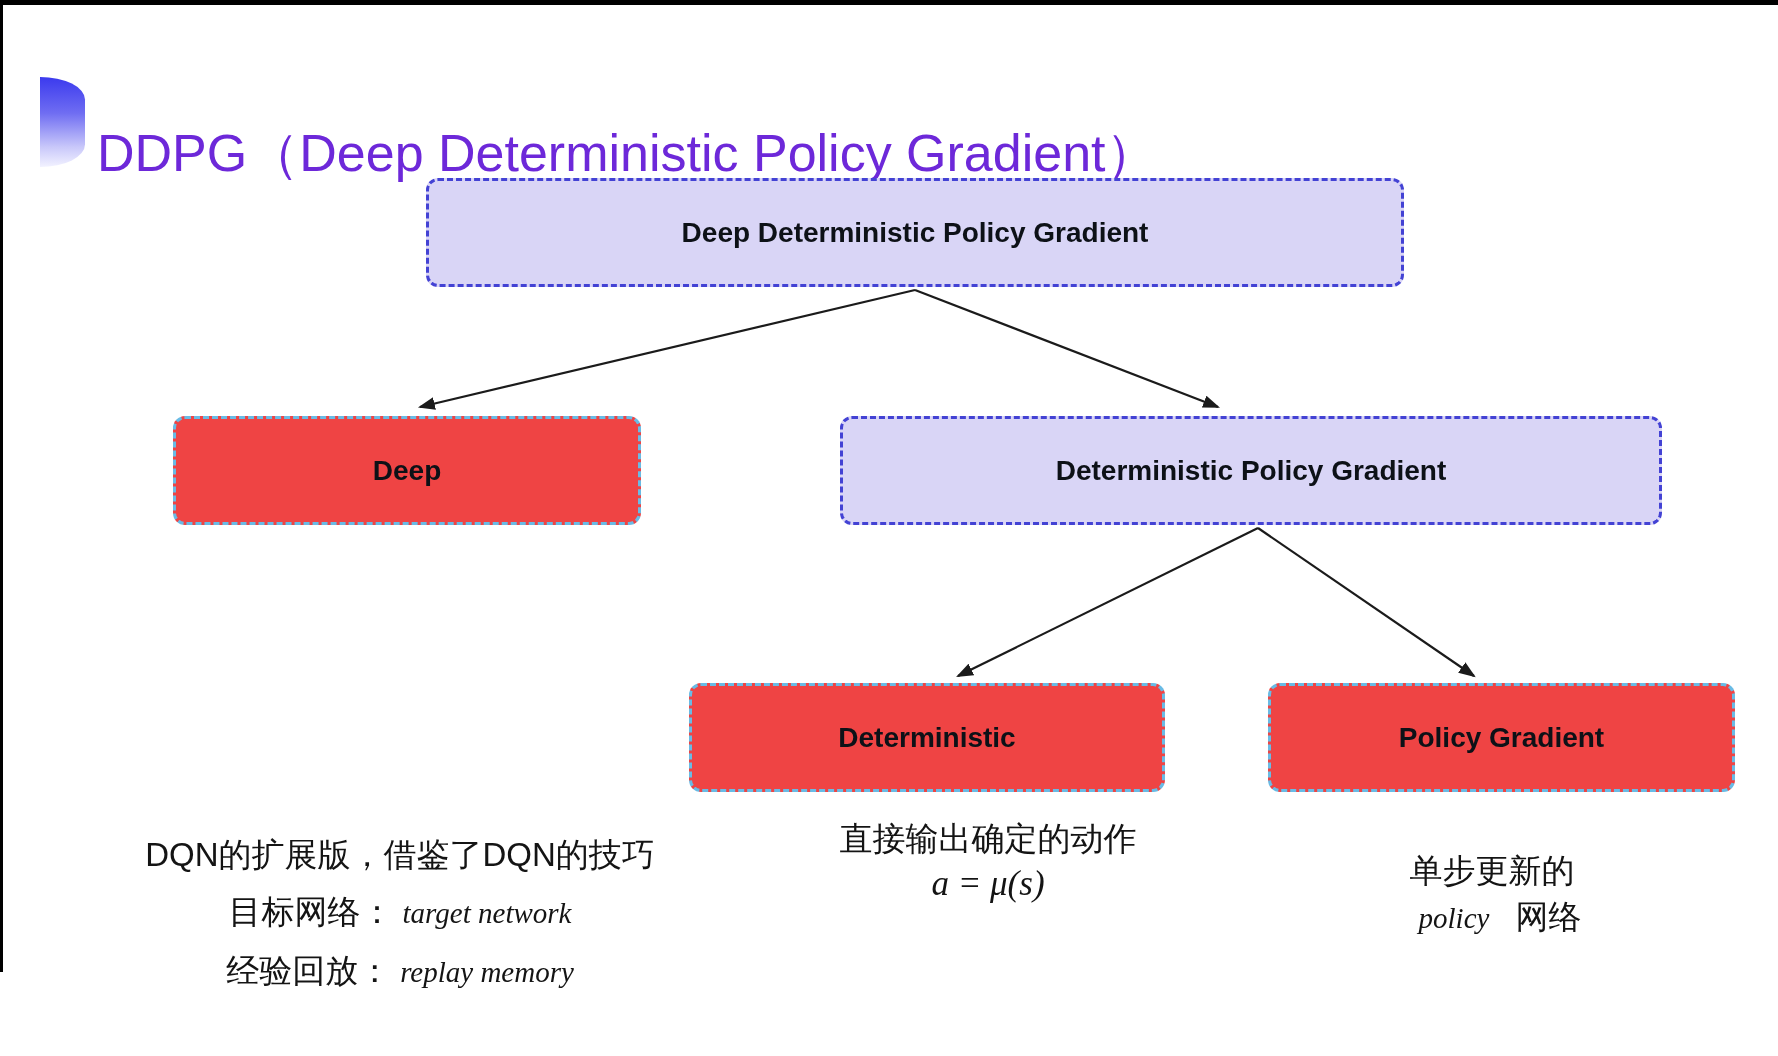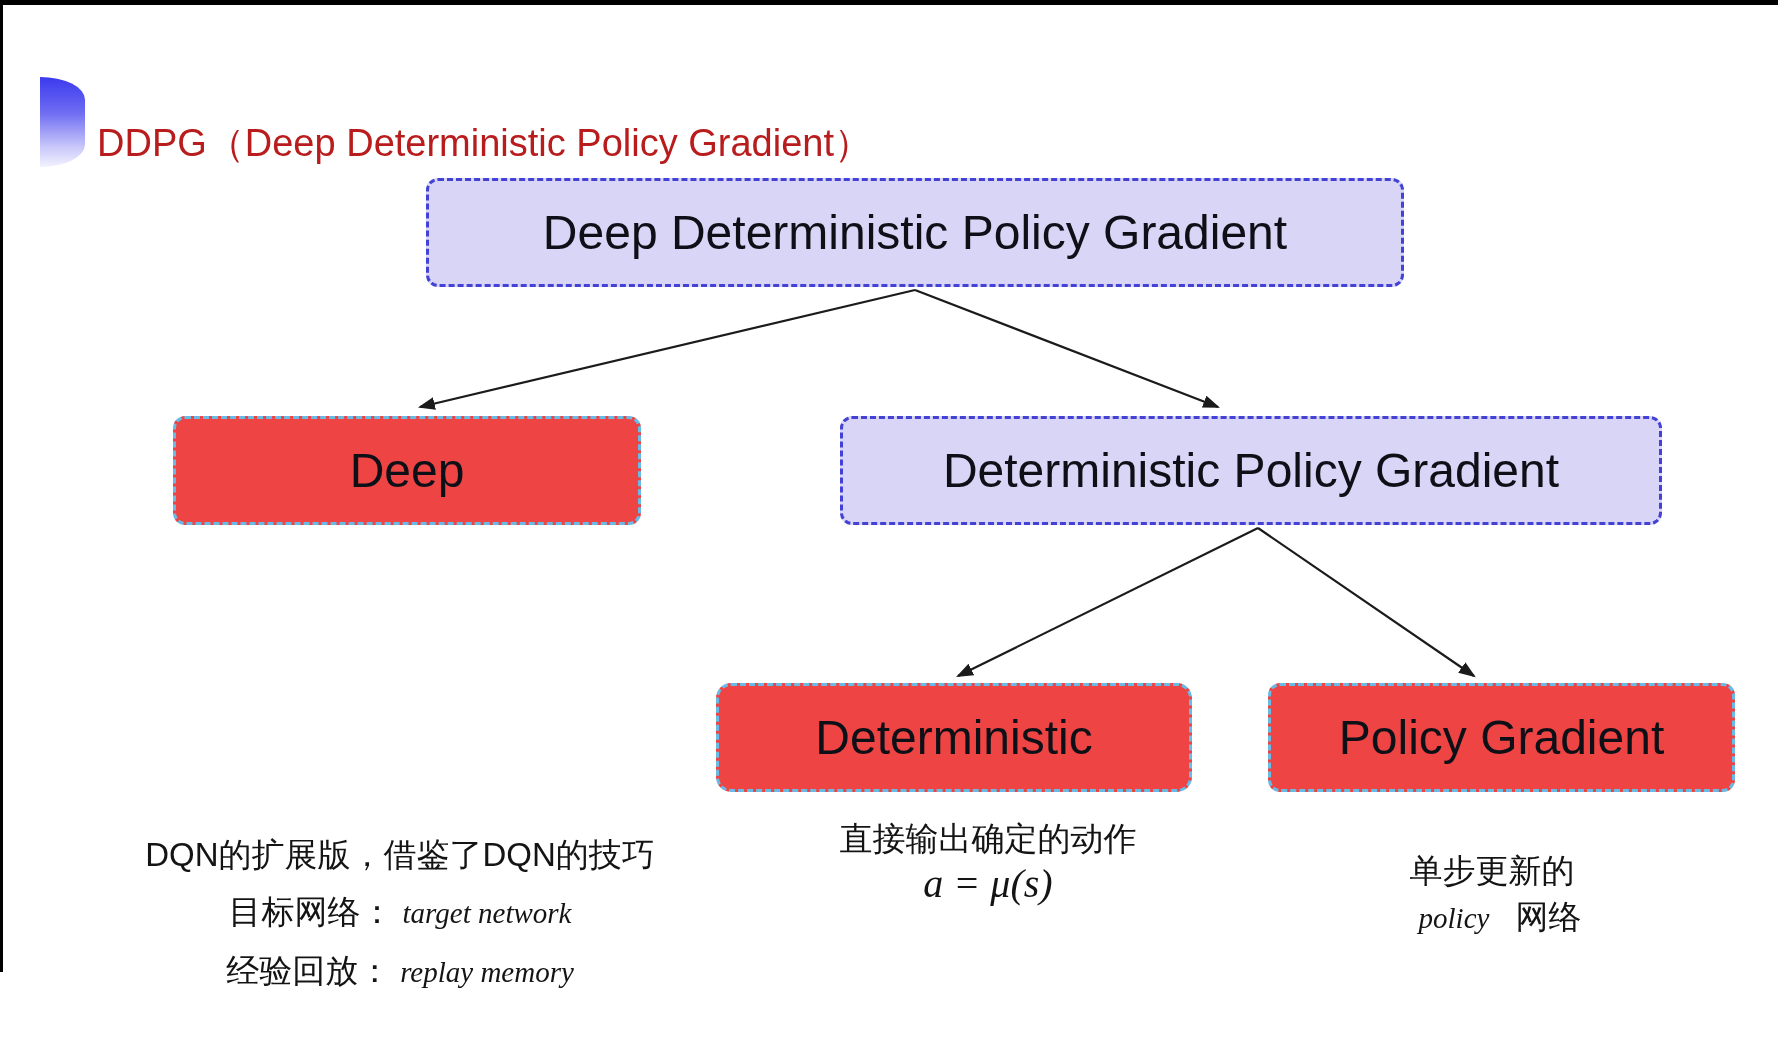--- a/index.html
+++ b/index.html
@@ -19,53 +19,53 @@
     position: absolute; left: 0; top: 0; width: 3px; height: 972px;
     background: #000000;
   }
   .bullet {
     position: absolute; left: 40px; top: 77px; width: 45px; height: 90px;
     border-radius: 0 90px 90px 0 / 0 50% 50% 0;
     background: linear-gradient(180deg, #3b3aee 0%, #6f6df2 40%, #c9c8fa 78%, #f2f2ff 100%);
   }
   .title {
     position: absolute; left: 97px; top: 90px;
-    font-size: 38px; line-height: 56px; font-weight: 400;
-    color: #b91c1c; white-space: nowrap; letter-spacing: 0px;
+    font-size: 52px; line-height: 56px; font-weight: 400;
+    color: #6d28d9; white-space: nowrap; letter-spacing: 0px;
   }
   .node {
     position: absolute;
     display: flex; align-items: center; justify-content: center;
     border-radius: 12px;
-    font-size: 48px; font-weight: 400; color: #0d1117;
+    font-size: 28px; font-weight: 700; color: #0d1117;
     white-space: nowrap;
   }
   .node.purple { background: #d9d5f6; border: 3px dashed #4342d4; }
   .node.cyan   { background: #ef4444; border: 3px dashed #69bbe5; }
   .node-root { left: 426px; top: 178px; width: 972px; height: 103px; }
   .node-deep { left: 173px; top: 416px; width: 462px; height: 103px; }
   .node-dpg  { left: 840px; top: 416px; width: 816px; height: 103px; }
-  .node-det  { left: 716px; top: 683px; width: 470px; height: 103px; border-radius: 15px; }
+  .node-det  { left: 689px; top: 683px; width: 470px; height: 103px; }
   .node-pg   { left: 1268px; top: 683px; width: 461px; height: 103px; }
   .arrows { position: absolute; left: 0; top: 0; width: 1778px; height: 1056px; }
   .ann {
     position: absolute; text-align: center; color: #141414;
     font-size: 33px; font-weight: 400;
   }
   .ann-deep { left: 140px; top: 826px; width: 520px; line-height: 57px; }
   .ann-det  { left: 778px; top: 816px; width: 420px; line-height: 45px; }
   .ann-pg   { left: 1292px; top: 848px; width: 400px; line-height: 46px; text-align: center; }
   .term {
     font-family: "Liberation Serif", "DejaVu Serif", serif;
     font-style: italic; font-size: 29px; margin-left: 9px;
   }
   .term.no-gap { margin-left: 16px; }
   .formula {
     font-family: "Liberation Serif", "DejaVu Serif", serif;
-    font-style: italic; font-size: 40px;
+    font-style: italic; font-size: 35px;
   }
   .cjk-suffix { margin-left: 26px; }
 </style>
 </head>
 <body>
 
 <div class="canvas">
 
   <div class="edge-top"></div>
   <div class="edge-left"></div>

